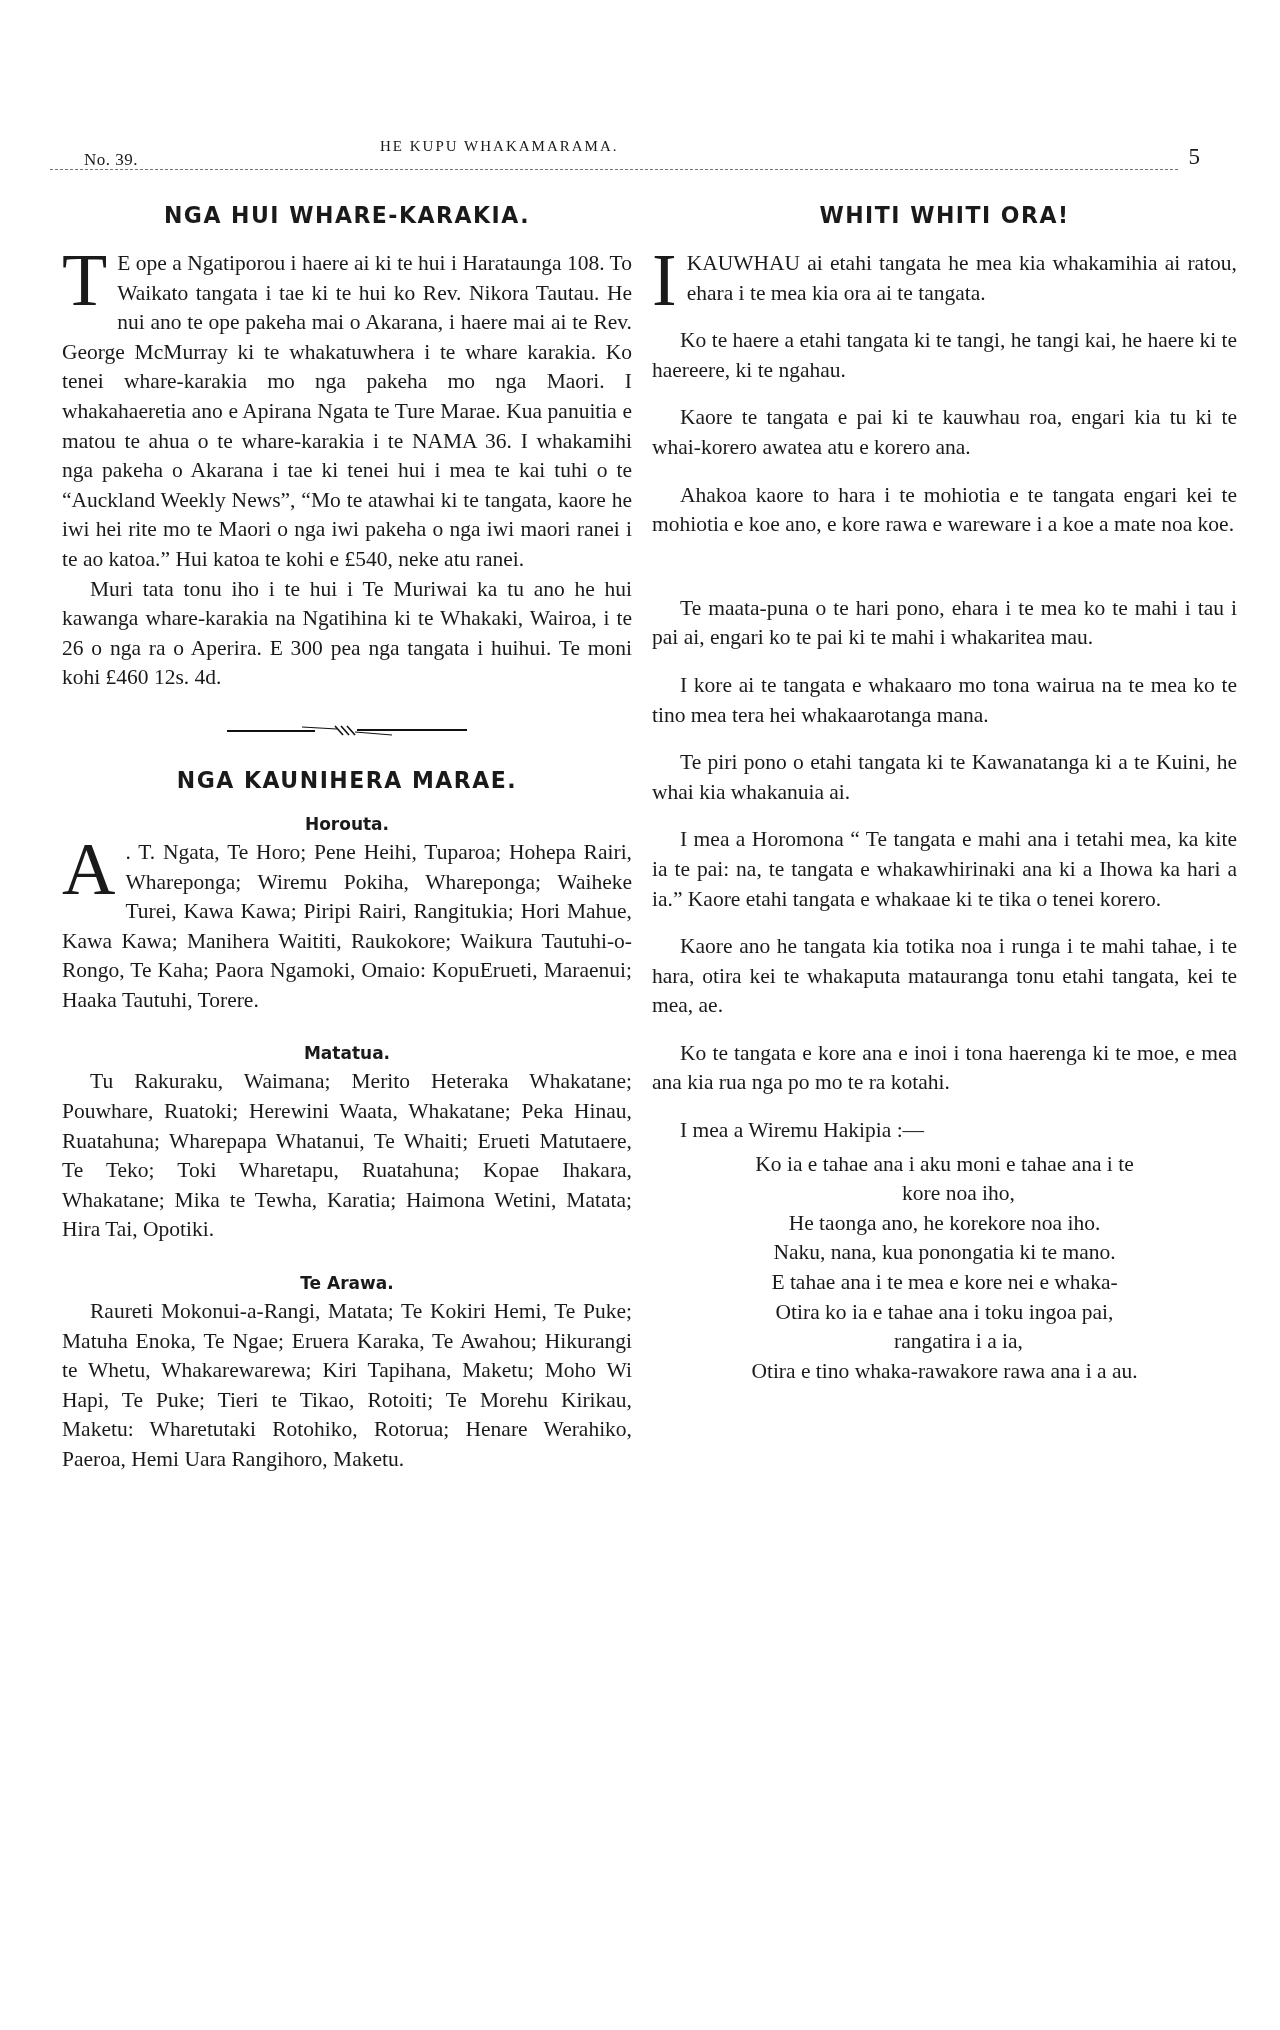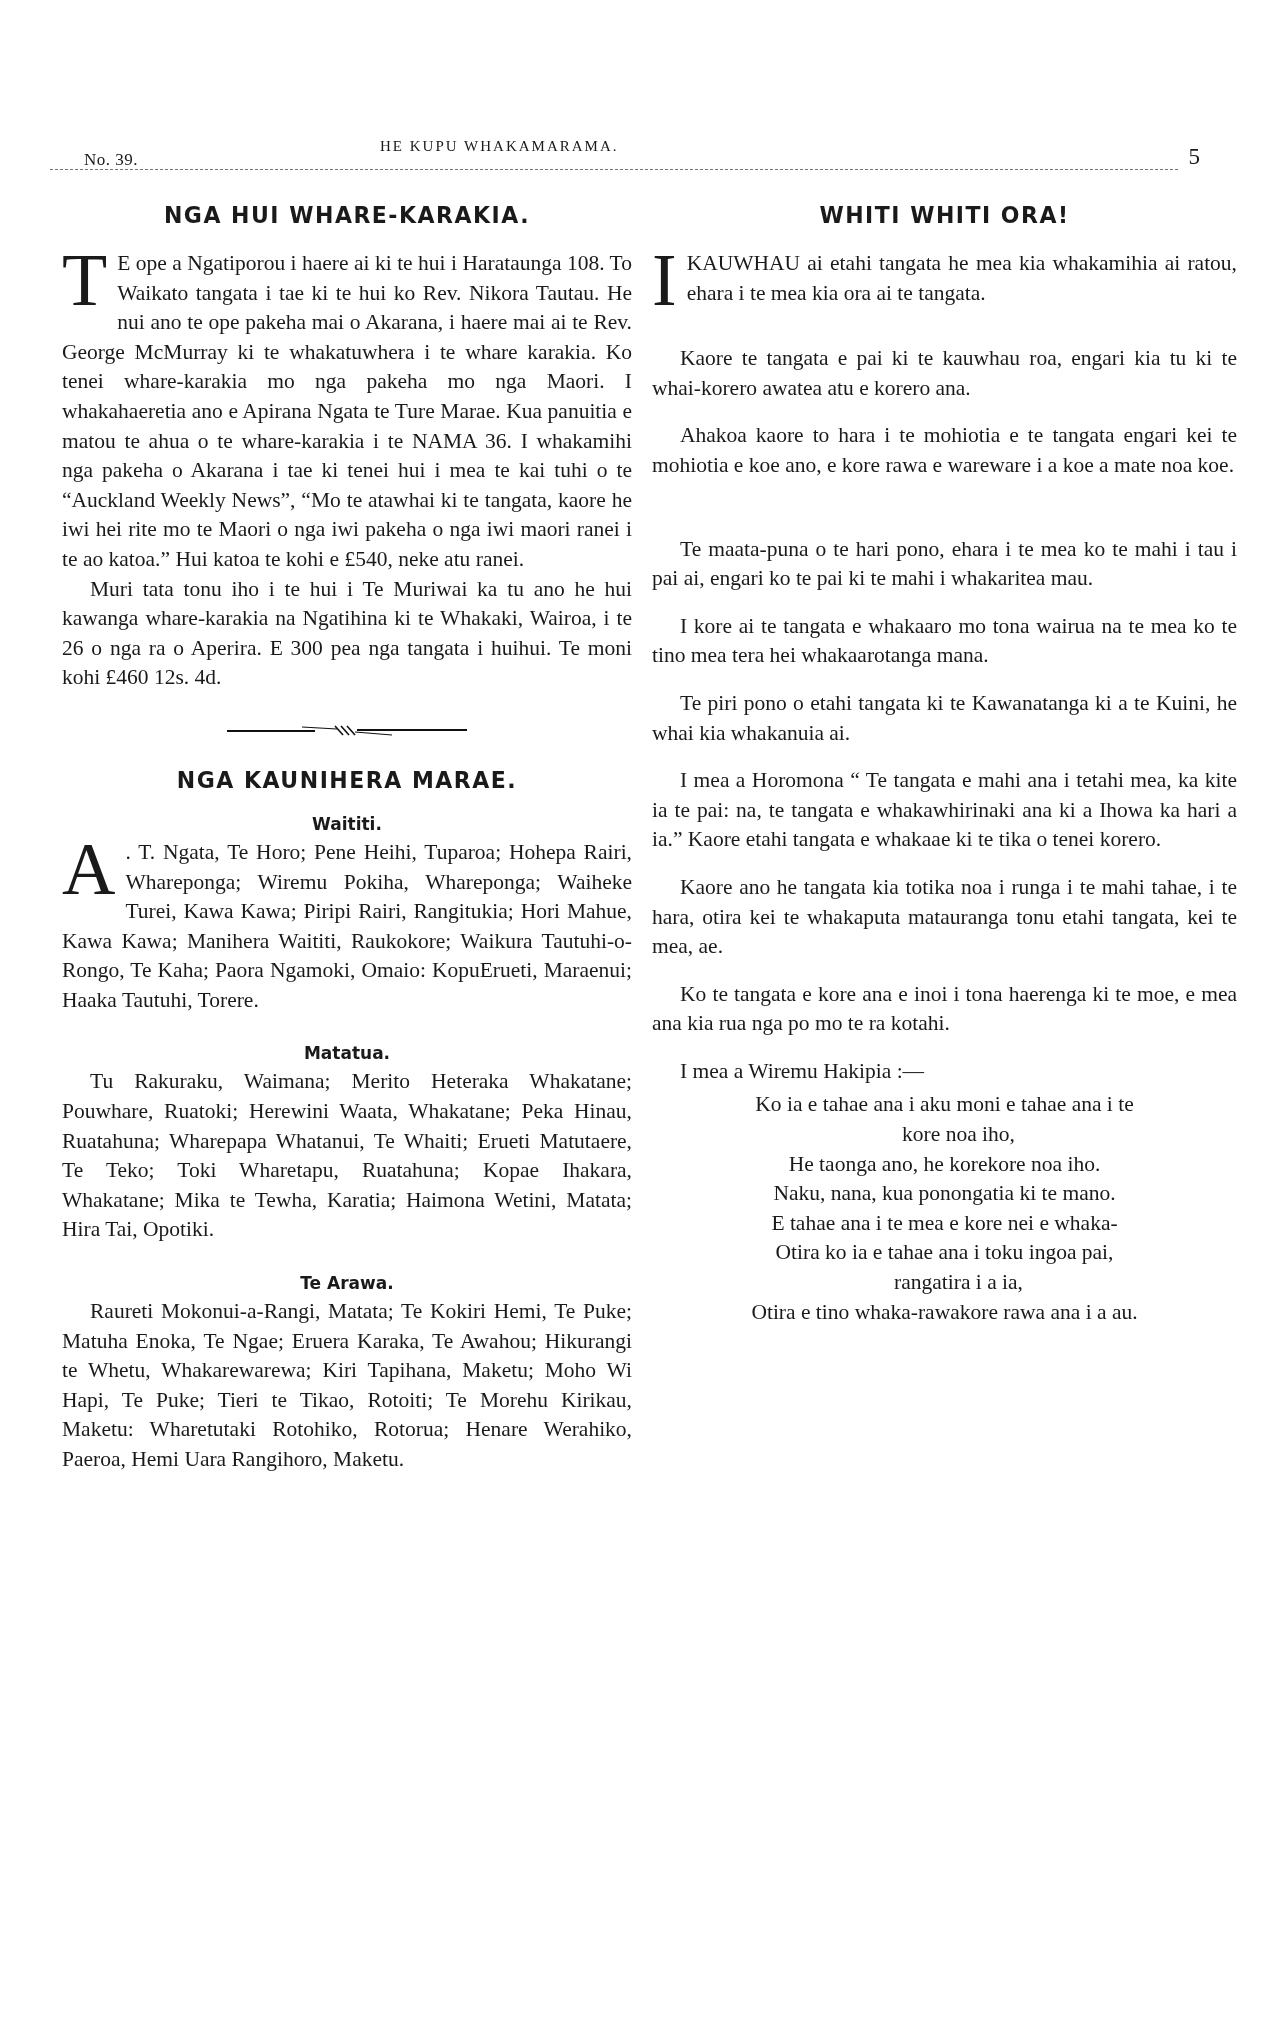--- a/index.html
+++ b/index.html
@@ -53,41 +53,42 @@
     <line x1="108" y1="3" x2="116" y2="12" stroke="#111" stroke-width="1.6"></line>
     <line x1="114" y1="3" x2="122" y2="12" stroke="#111" stroke-width="1.6"></line>
     <line x1="120" y1="3" x2="128" y2="12" stroke="#111" stroke-width="1.6"></line>
     <line x1="128" y1="9" x2="165" y2="12" stroke="#111" stroke-width="1.2"></line>
     <line x1="130" y1="7" x2="240" y2="7" stroke="#111" stroke-width="2"></line>
   </svg>
 
   <div>
     <h2 class="heading">NGA KAUNIHERA MARAE.</h2>
 
-    <div class="subheading">Waititi.</div>
+    <div class="subheading">Horouta.</div>
     <p>
       <span class="dropcap">A</span><span>. T. Ngata, Te Horo; Pene Heihi, Tuparoa; Hohepa Rairi, Whareponga; Wiremu Pokiha, Whareponga; Waiheke Turei, Kawa Kawa; Piripi Rairi, Rangitukia; Hori Mahue, Kawa Kawa; Manihera Waititi, Raukokore; Waikura Tautuhi-o-Rongo, Te Kaha; Paora Ngamoki, Omaio: KopuErueti, Maraenui; Haaka Tautuhi, Torere.</span>
     </p>
 
     <div class="spacer-sm"></div>
     <div class="subheading">Matatua.</div>
     <p class="indent">Tu Rakuraku, Waimana; Merito Heteraka Whakatane; Pouwhare, Ruatoki; Herewini Waata, Whakatane; Peka Hinau, Ruatahuna; Wharepapa Whatanui, Te Whaiti; Erueti Matutaere, Te Teko; Toki Wharetapu, Ruatahuna; Kopae Ihakara, Whakatane; Mika te Tewha, Karatia; Haimona Wetini, Matata; Hira Tai, Opotiki.</p>
 
     <div class="spacer-sm"></div>
     <div class="subheading">Te Arawa.</div>
     <p class="indent">Raureti Mokonui-a-Rangi, Matata; Te Kokiri Hemi, Te Puke; Matuha Enoka, Te Ngae; Eruera Karaka, Te Awahou; Hikurangi te Whetu, Whakarewarewa; Kiri Tapihana, Maketu; Moho Wi Hapi, Te Puke; Tieri te Tikao, Rotoiti; Te Morehu Kirikau, Maketu: Wharetutaki Rotohiko, Rotorua; Henare Werahiko, Paeroa, Hemi Uara Rangihoro, Maketu.</p>
   </div>
 </div>
 
 <div class="col col-right">
   <h2 class="heading">WHITI WHITI ORA!</h2>
   <p>
     <span class="dropcap">I</span><span> KAUWHAU ai etahi tangata he mea kia whakamihia ai ratou, ehara i te mea kia ora ai te tangata.</span>
   </p>
   <div class="spacer-md"></div>
+  <p class="indent">Ko te haere a etahi tangata ki te tangi, he tangi kai, he haere ki te haereere, ki te ngahau.</p>
   <div class="spacer-md"></div>
   <p class="indent">Kaore te tangata e pai ki te kauwhau roa, engari kia tu ki te whai-korero awatea atu e korero ana.</p>
   <div class="spacer-md"></div>
   <p class="indent">Ahakoa kaore to hara i te mohiotia e te tangata engari kei te mohiotia e koe ano, e kore rawa e wareware i a koe a mate noa koe.</p>
   <div class="spacer-md"></div>
   <div class="spacer-md"></div>
   <div class="spacer-md"></div>
   <p class="indent">Te maata-puna o te hari pono, ehara i te mea ko te mahi i tau i pai ai, engari ko te pai ki te mahi i whakaritea mau.</p>
   <div class="spacer-md"></div>
   <p class="indent">I kore ai te tangata e whakaaro mo tona wairua na te mea ko te tino mea tera hei whakaarotanga mana.</p>

